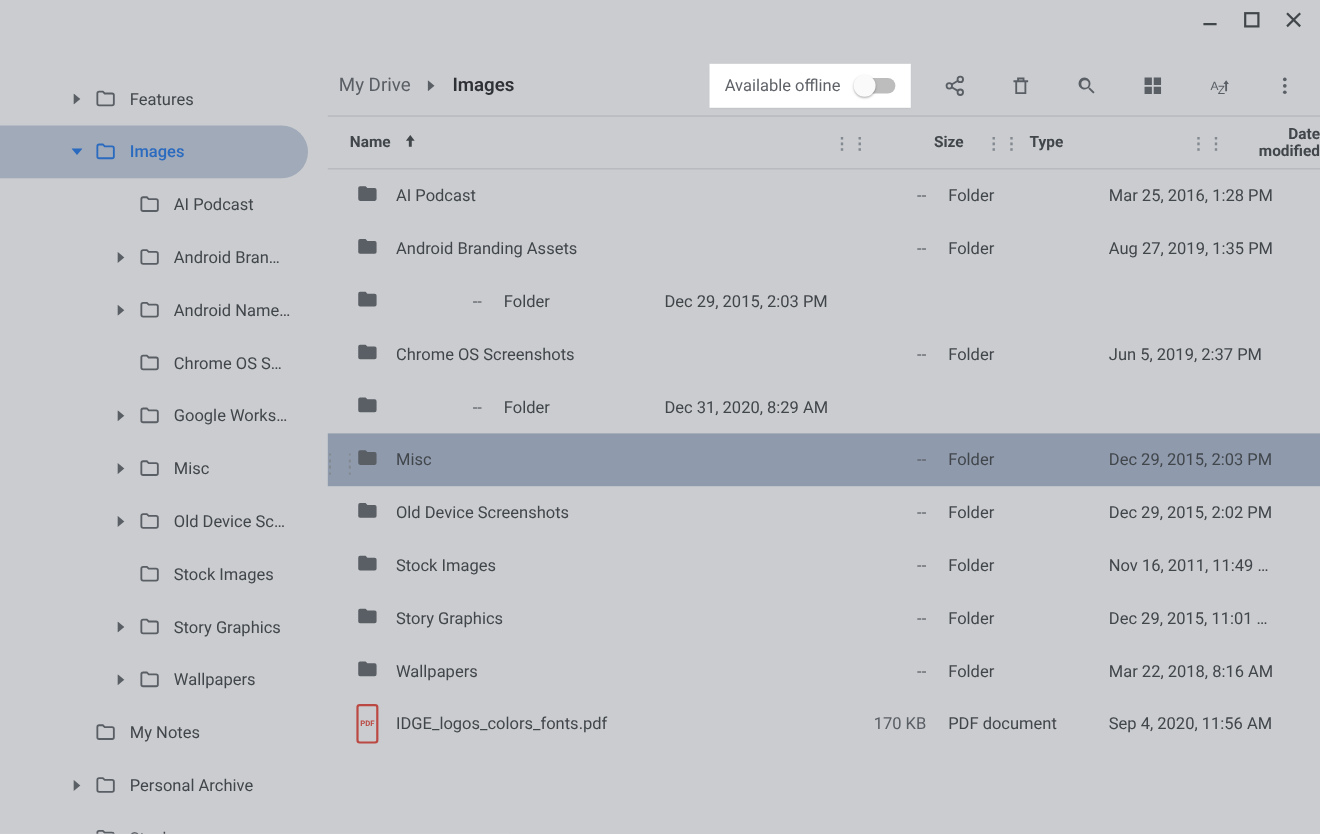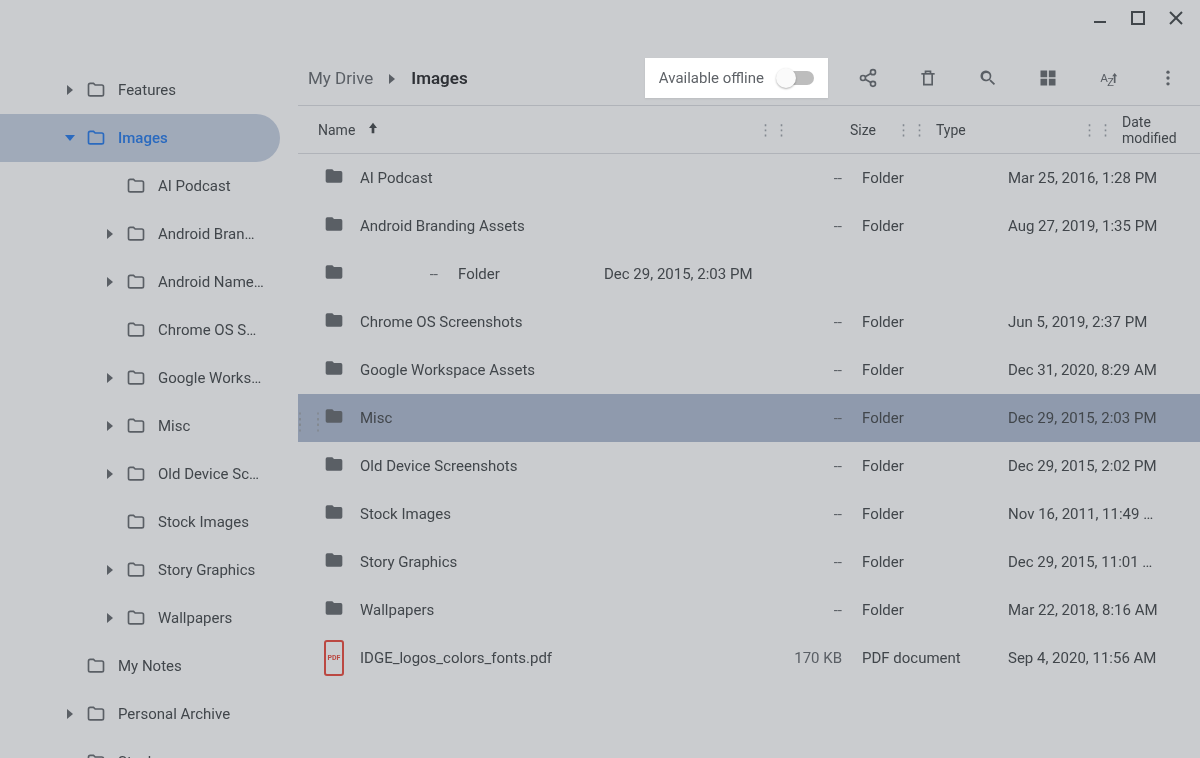--- a/index.html
+++ b/index.html
@@ -152,28 +152,28 @@
   .hbtn.stroke svg{fill:none;stroke:#5f6368;stroke-width:2;}
 
   
   .cols{
     display:flex;
     align-items:center;
     height:48px;
     padding-left:20px;
     font-size:14px;
     color:#3c4043;
-    font-weight:400;
+    font-weight:700;
     border-bottom:1px solid #dadce0;
   }
   .col-name{ flex: 0 0 440px; display:flex; align-items:center; gap:10px;}
   .col-name .sort-ic svg{width:16px;height:16px;fill:#3c4043;}
   .col-size{ flex:0 0 98px; text-align:right; padding-right:20px;}
   .col-type{ flex:0 0 146px;}
-  .col-date{ flex:1;}
+  .col-date{ flex:1;text-align:right;}
   .col-grip { color:#9aa0a6; font-size:15px; letter-spacing:1px; padding-right:8px; cursor:col-resize;}
 
   
   .row{
     display:flex;
     align-items:center;
     height:48px;
     padding-left:26px;
     font-size:15px;
     color:#3c4043;
@@ -534,21 +534,20 @@
           <span class="rsize">--</span>
           <span class="rtype">Folder</span>
           <span class="rdate">Jun 5, 2019, 2:37 PM</span>
         </div>
         <div class="row">
           <span class="fic">
             <span><svg viewBox="0 0 24 24" class="folder">
                 <path d="M10 4H4a2 2 0 0 0-2 2v12a2 2 0 0 0 2 2h16a2 2 0 0 0 2-2V8a2 2 0 0 0-2-2h-8l-2-2z"></path>
               </svg></span>
           </span>
-          <span class="rname">Google Workspace Assets</span>
           <span class="rsize">--</span>
           <span class="rtype">Folder</span>
           <span class="rdate">Dec 31, 2020, 8:29 AM</span>
         </div>
         <div class="row selected">
           <span class="fic">
             <span><svg viewBox="0 0 24 24" class="folder">
                 <path d="M10 4H4a2 2 0 0 0-2 2v12a2 2 0 0 0 2 2h16a2 2 0 0 0 2-2V8a2 2 0 0 0-2-2h-8l-2-2z"></path>
               </svg></span>
           </span>

